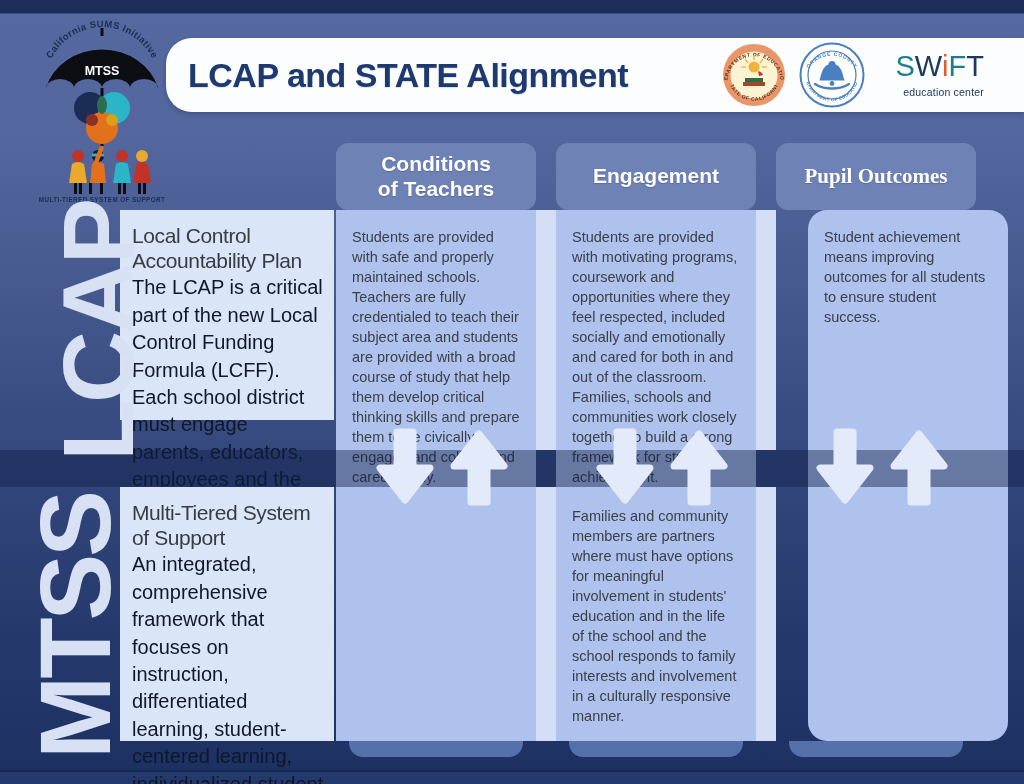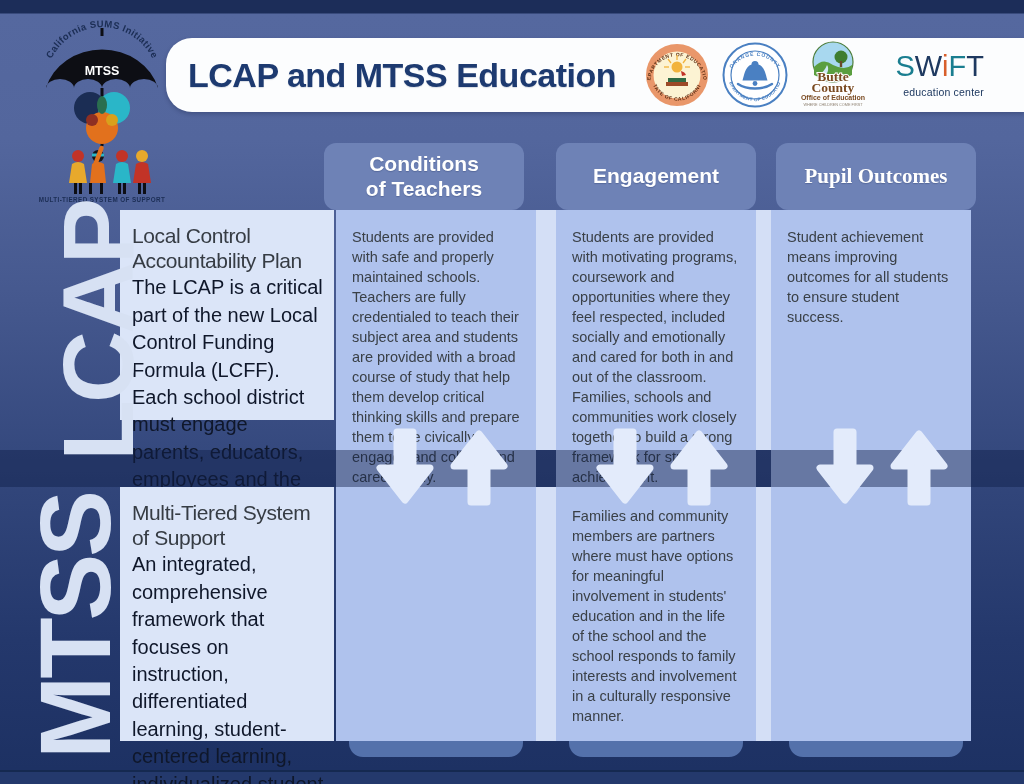--- a/index.html
+++ b/index.html
@@ -69,36 +69,36 @@
   <div class="col-tab" style="left:569px;"></div>
   <div class="col-tab" style="left:789px;"></div>
 
   <div class="col-body" style="left:336px;">
     <div class="cell r0">Students are provided with safe and properly maintained schools. Teachers are fully credentialed to teach their subject area and students are provided with a broad course of study that help them develop critical thinking skills and prepare them to be civically engaged and college and career ready.</div>
   </div>
   <div class="col-body" style="left:556px;">
     <div class="cell r0">Students are provided with motivating programs, coursework and opportunities where they feel respected, included socially and emotionally and cared for both in and out of the classroom. Families, schools and communities work closely together to build a strong framework for student achievement.</div>
     <div class="cell r1">Families and community members are partners where must have options for meaningful involvement in students' education and in the life of the school and the school responds to family interests and involvement in a culturally responsive manner.</div>
   </div>
-  <div class="col-body" style="left:771px;">
+  <div class="col-body" style="left:808px;border-radius:19px;">
     <div class="cell r0">Student achievement means improving outcomes for all students to ensure student success.</div>
   </div>
 
   <div class="left-panel lcap">
     <div class="panel-head">Local Control Accountability Plan</div>
     <div class="panel-desc">The LCAP is a critical part of the new Local Control Funding Formula (LCFF). Each school district must engage parents, educators, employees and the community to establish these plans.</div>
   </div>
   <div class="left-panel mtss">
     <div class="panel-head">Multi-Tiered System of Support</div>
     <div class="panel-desc">An integrated, comprehensive framework that focuses on instruction, differentiated learning, student-centered learning, individualized student needs, and the alignment of systems necessary for all students' academic, behavioral, and social success.</div>
   </div>
 
   <div class="band"></div>
 
-  <div class="col-header" style="left:324px;">
+  <div class="col-header" style="left:336px;">
     <span>Conditions</span>
     <span>of Teachers</span>
   </div>
   <div class="col-header" style="left:556px;">
     <span>Engagement</span>
     <span></span>
   </div>
   <div class="col-header" style="left:776px;font-family:Liberation Serif, serif;">
     <span>Pupil Outcomes</span>
     <span></span>
@@ -166,21 +166,21 @@
 
       <circle cx="108" cy="150" r="6" fill="#e8a92c"></circle>
       <path d="M99 177 L102 158 Q108 154 114 158 L117 177 Z" fill="#c23327"></path>
       <rect x="104" y="177" width="3" height="11" fill="#0d0e14"></rect>
         <rect x="109" y="177" width="3" height="11" fill="#0d0e14"></rect>
     </g>
     <text x="68" y="196" text-anchor="middle" font-size="6.3" font-weight="bold" fill="#1b2d54" letter-spacing="0.4">MULTI-TIERED SYSTEM OF SUPPORT</text>
   </svg>
 
   <div class="header-band">
-    <div class="title">LCAP and MTSS Education</div>
+    <div class="title">LCAP and STATE Alignment</div>
     <div class="logos">
 
       <svg width="64" height="64" viewBox="-32 -32 64 64">
         <circle r="31" fill="#e9976a"></circle>
         <circle r="23.5" fill="#fcf3d3"></circle>
         <path id="cdeTop" d="M-26.5 4 A26.8 26.8 0 0 1 26.5 4" fill="none"></path>
         <path id="cdeBot" d="M-24.5 9 A26.3 26.3 0 0 0 24.5 9" fill="none"></path>
         <text font-size="5" font-weight="bold" fill="#5d2f14" letter-spacing="0.6">
           <textPath href="#cdeTop" startOffset="50%" text-anchor="middle">DEPARTMENT OF EDUCATION</textPath>
         </text>
@@ -211,33 +211,20 @@
         <text font-size="4.6" font-weight="bold" fill="#4a80c2" letter-spacing="0.3">
           <textPath href="#ocdeBot" startOffset="50%" text-anchor="middle">DEPARTMENT OF EDUCATION</textPath>
         </text>
         <g>
           <path d="M0 -14 C-2.5 -14 -3.5 -12.5 -3.5 -10.5 C-10 -8.5 -11 1 -12.5 5.5 L12.5 5.5 C11 1 10 -8.5 3.5 -10.5 C3.5 -12.5 2.5 -14 0 -14 Z" fill="#4a80c2"></path>
           <circle cx="0" cy="8.5" r="2.4" fill="#4a80c2"></circle>
           <path d="M-17 9 C-8 15 8 15 17 9" stroke="#4a80c2" stroke-width="2.4" fill="none" stroke-linecap="round"></path>
         </g>
       </svg>
 
-      <div class="butte">
-        <svg width="64" height="68" viewBox="0 0 64 68">
-          <circle cx="32" cy="21" r="20" fill="#a8d8ef" stroke="#4d7d3a" stroke-width="1.2"></circle>
-          <path d="M13 26 Q22 16 32 24 Q44 30 51 24 L51 34 Q32 44 13 34 Z" fill="#5a9e3f"></path>
-          <path d="M20 41 Q30 30 26 24 Q24 30 16 36 Z" fill="#cfe8f5"></path>
-          <circle cx="40" cy="16" r="6.5" fill="#3e7d2f"></circle>
-          <rect x="38.8" y="20" width="2.4" height="6" fill="#6a4a2a"></rect>
-          <text x="32" y="40" text-anchor="middle" font-family="Liberation Serif, serif" font-size="13.5" font-weight="bold" fill="#7a4a21" stroke="#ffffff" stroke-width="2" paint-order="stroke">Butte</text>
-          <text x="32" y="51" text-anchor="middle" font-family="Liberation Serif, serif" font-size="13.5" font-weight="bold" fill="#7a4a21" stroke="#ffffff" stroke-width="2" paint-order="stroke">County</text>
-          <text x="32" y="59" text-anchor="middle" font-size="7" font-weight="bold" fill="#7a4a21">Office of Education</text>
-          <text x="32" y="65" text-anchor="middle" font-size="3.8" fill="#8f8273">WHERE CHILDREN COME FIRST</text>
-        </svg>
-      </div>
 
       <div class="swift">
         <div class="word"><span class="sw-s">S</span><span class="sw-w">W</span><span class="sw-i">i</span><span class="sw-f">F</span><span class="sw-t">T</span></div>
         <div class="sub">education center</div>
       </div>
 
     </div>
   </div>
 
 </div>

